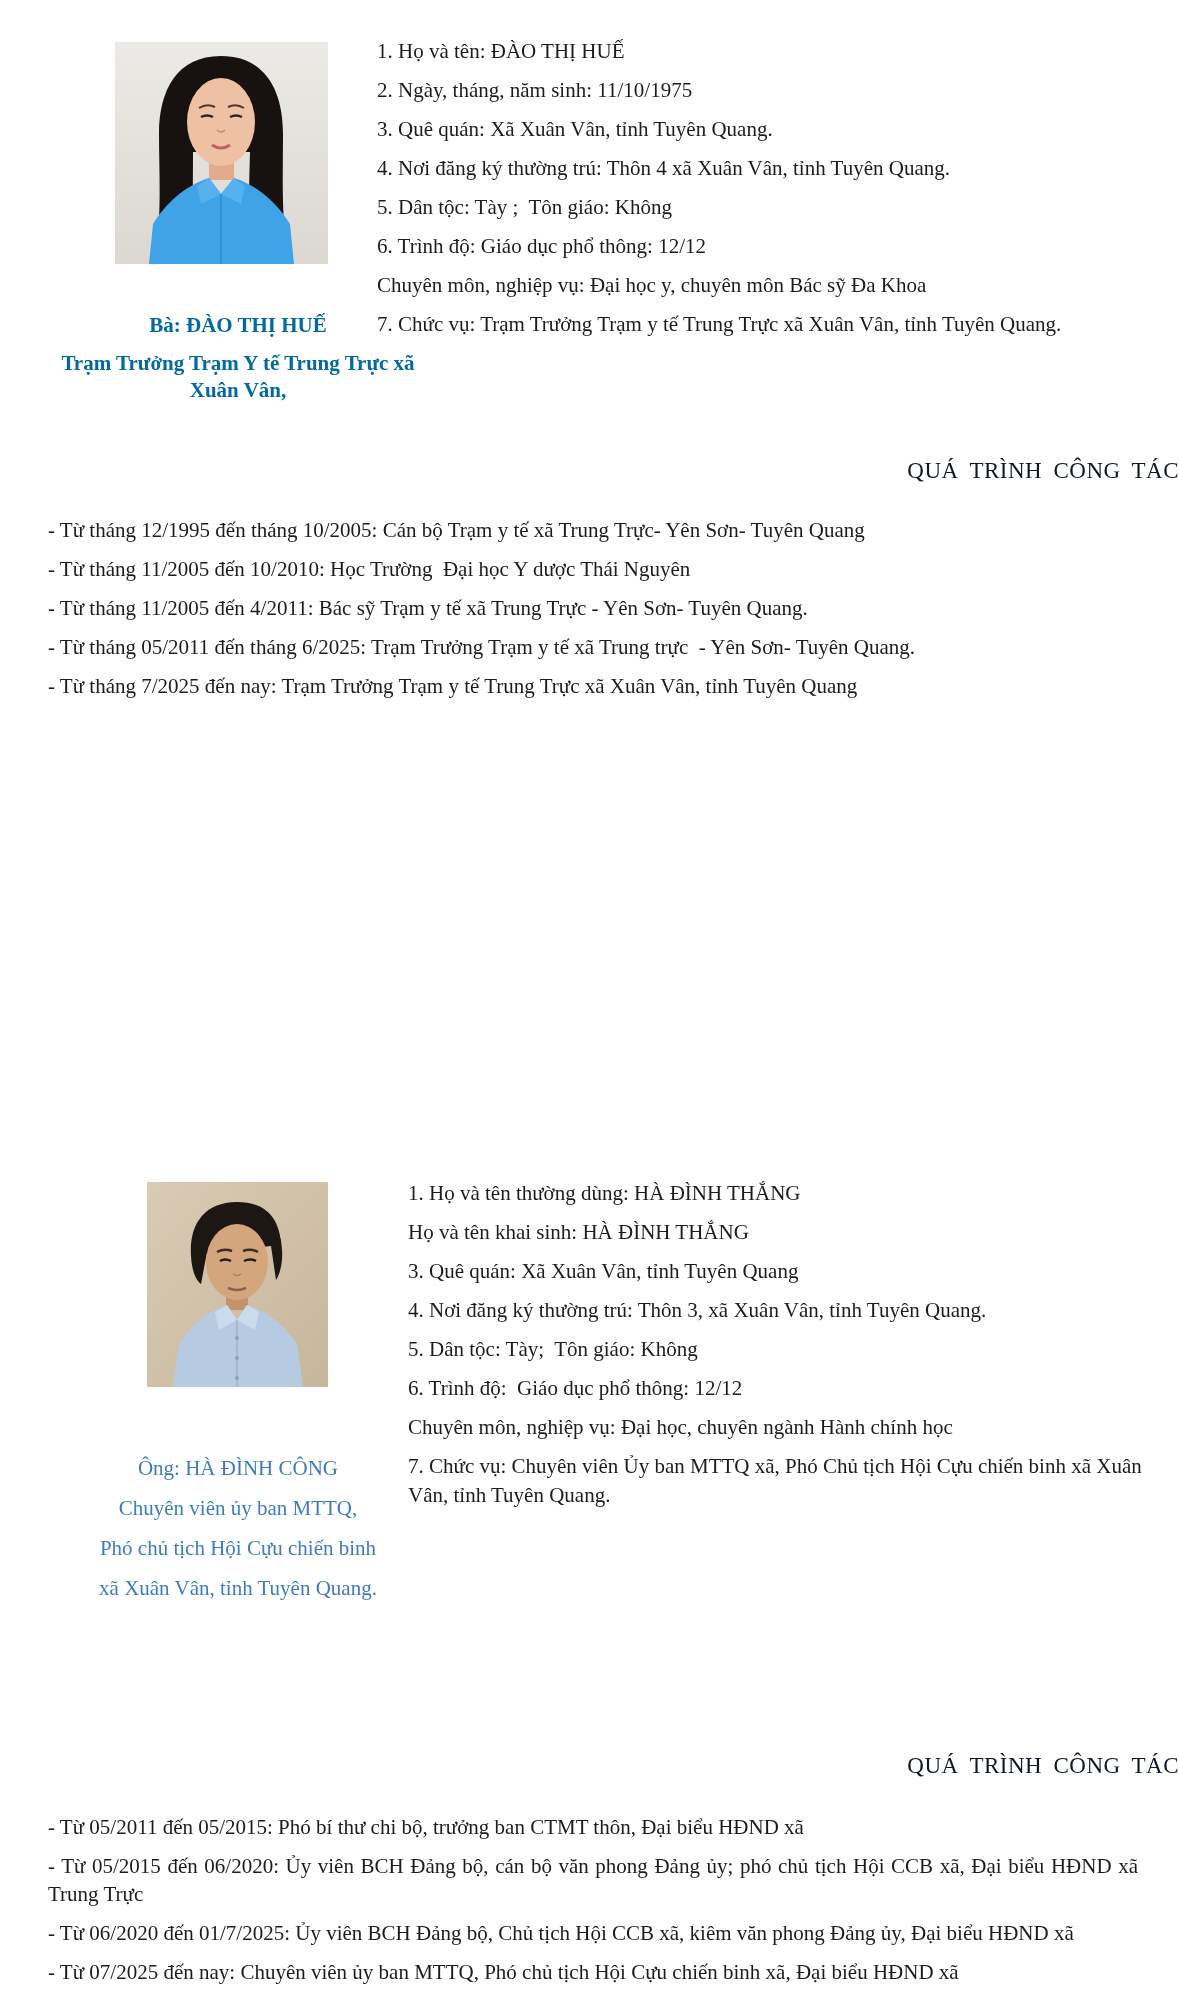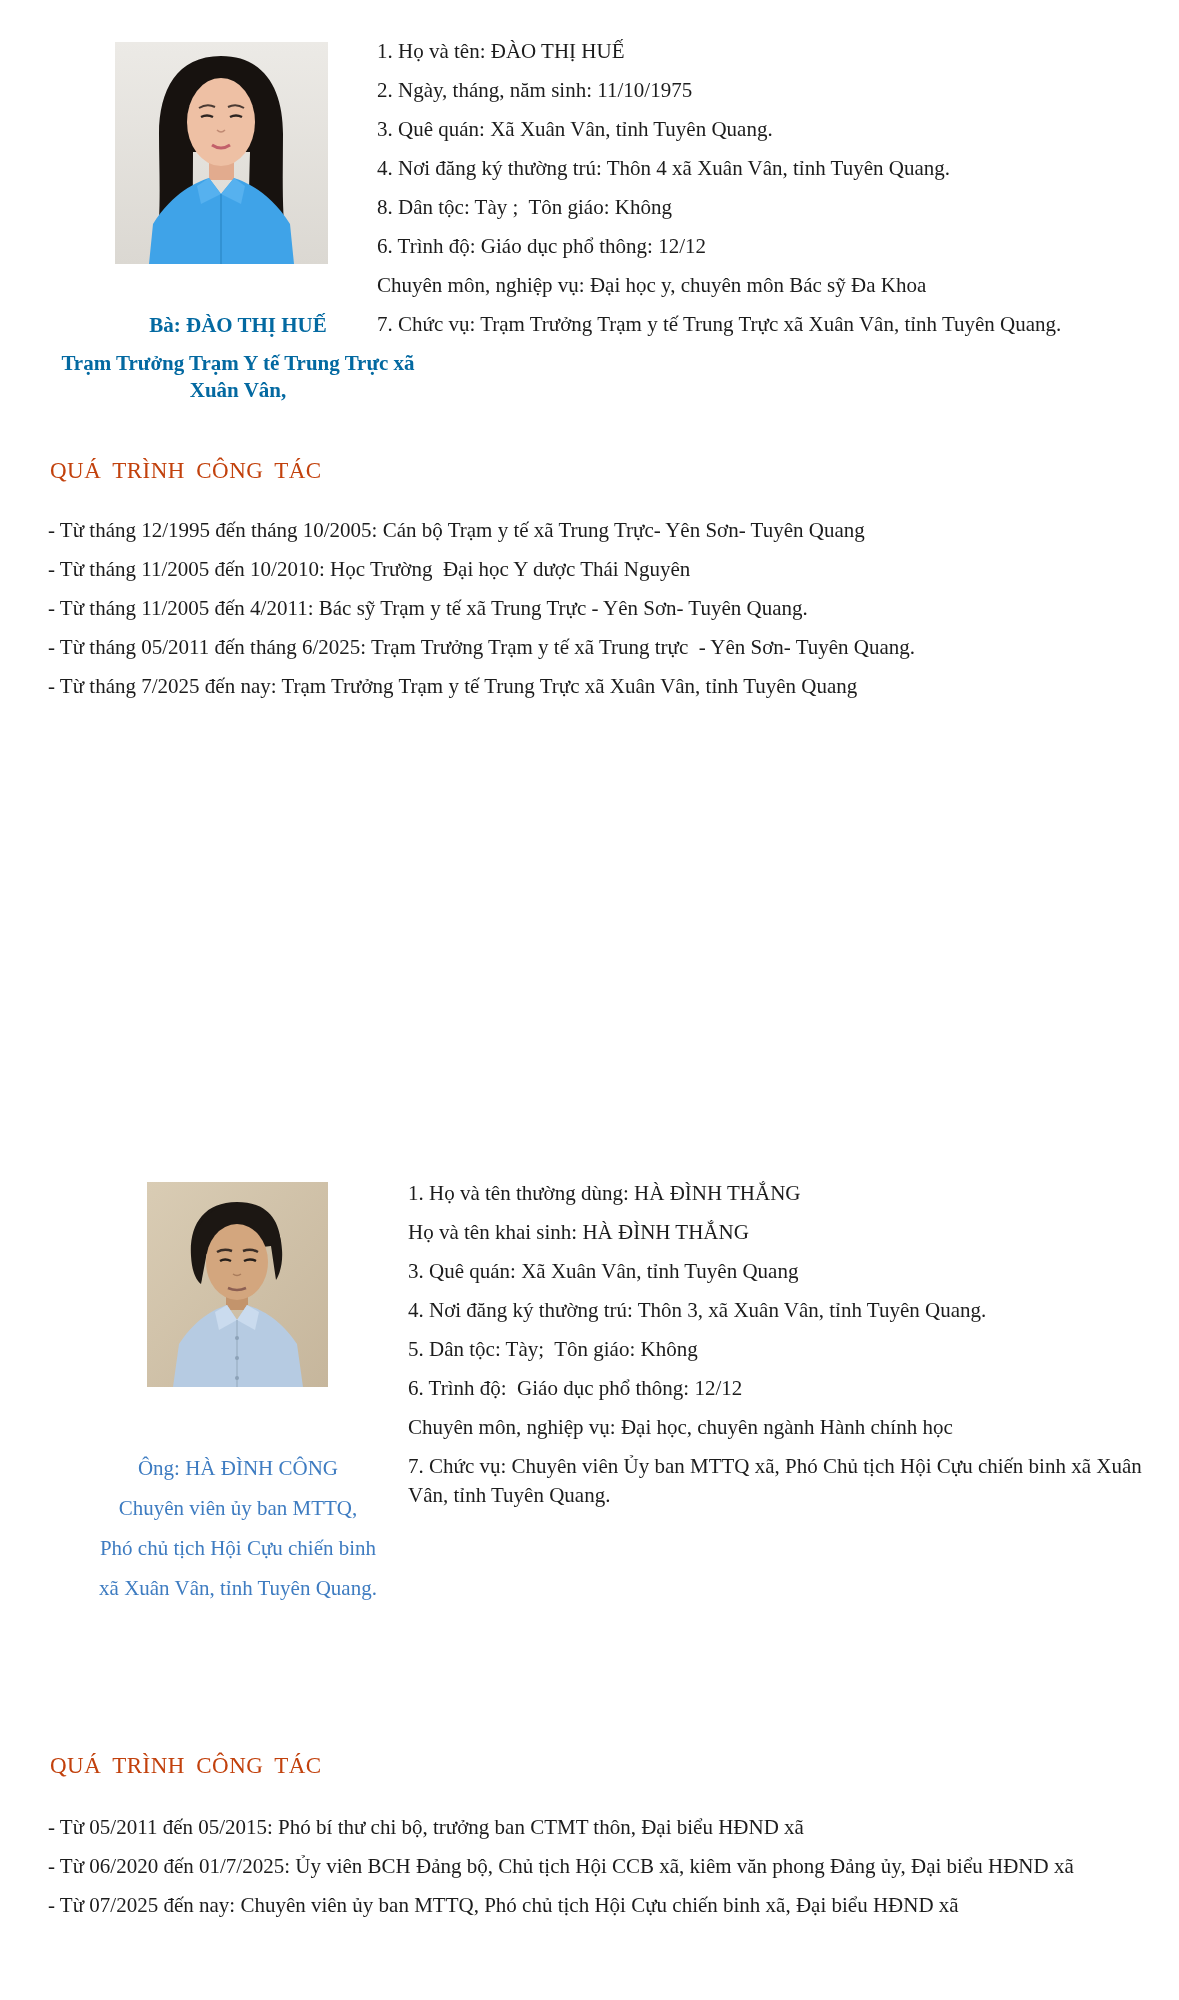--- a/index.html
+++ b/index.html
@@ -25,21 +25,21 @@
 
   .caption { position: absolute; text-align: center; font-size: 21px; }
   .caption .cline { line-height: 27px; margin-bottom: 12px; white-space: pre-wrap; }
   .caption-1 { left: 54px; top: 312px; width: 368px; color: #0369a1; font-weight: bold; }
   .caption-1 .cline { margin-bottom: 11px; }
   .caption-2 { left: 62px; top: 1455px; width: 352px; color: #3E7CC1; }
   .caption-2 .cline { margin-bottom: 13px; }
 
   .qtct {
     position: absolute; left: 50px; width: 1129px;
-    text-align: left; color: #c2410c;
+    text-align: right; color: #0f172a;
     font-size: 23px; line-height: 27px;
     letter-spacing: 0.5px; word-spacing: 5px;
     white-space: pre-wrap;
   }
   .qtct-1 { top: 457px; }
   .qtct-2 { top: 1752px; }
 
   .career { position: absolute; left: 48px; font-size: 21px; }
   .career .cl { line-height: 28px; margin-bottom: 11px; }
   .career-1 { top: 516px; width: 1105px; }
@@ -75,21 +75,21 @@
       <path d="M119,136 L106,152 L126,162 L130,144 Z" fill="#56b1ef"></path>
       <line x1="106" y1="152" x2="106" y2="222" stroke="#2f8ccc" stroke-width="1.5"></line>
     </svg>
   </div>
 
   <div class="info info-1">
       <div class="line">1. Họ và tên: ĐÀO THỊ HUẾ</div>
       <div class="line">2. Ngày, tháng, năm sinh: 11/10/1975</div>
       <div class="line">3. Quê quán: Xã Xuân Vân, tỉnh Tuyên Quang.</div>
       <div class="line">4. Nơi đăng ký thường trú: Thôn 4 xã Xuân Vân, tỉnh Tuyên Quang.</div>
-      <div class="line">8. Dân tộc: Tày ;  Tôn giáo: Không</div>
+      <div class="line">5. Dân tộc: Tày ;  Tôn giáo: Không</div>
       <div class="line">6. Trình độ: Giáo dục phổ thông: 12/12</div>
       <div class="line">Chuyên môn, nghiệp vụ: Đại học y, chuyên môn Bác sỹ Đa Khoa</div>
       <div class="line">7. Chức vụ: Trạm Trưởng Trạm y tế Trung Trực xã Xuân Vân, tỉnh Tuyên Quang.</div>
     </div>
 
   <div class="caption caption-1">
       <div class="cline">Bà: ĐÀO THỊ HUẾ</div>
       <div class="cline">Trạm Trưởng Trạm Y tế Trung Trực xã Xuân Vân,</div>
     </div>
 
@@ -147,17 +147,18 @@
       <div class="cline">Ông: HÀ ĐÌNH CÔNG</div>
       <div class="cline">Chuyên viên ủy ban MTTQ,</div>
       <div class="cline">Phó chủ tịch Hội Cựu chiến binh</div>
       <div class="cline">xã Xuân Vân, tỉnh Tuyên Quang.</div>
     </div>
 
   <div class="qtct qtct-2">QUÁ TRÌNH CÔNG TÁC</div>
 
   <div class="career career-2">
       <div class="cl">- Từ 05/2011 đến 05/2015: Phó bí thư chi bộ, trưởng ban CTMT thôn, Đại biểu HĐND xã</div>
+      <div class="cl">- Từ 05/2015 đến 06/2020: Ủy viên BCH Đảng bộ, cán bộ văn phong Đảng ủy; phó chủ tịch Hội CCB xã, Đại biểu HĐND xã Trung Trực</div>
       <div class="cl">- Từ 06/2020 đến 01/7/2025: Ủy viên BCH Đảng bộ, Chủ tịch Hội CCB xã, kiêm văn phong Đảng ủy, Đại biểu HĐND xã</div>
       <div class="cl">- Từ 07/2025 đến nay: Chuyên viên ủy ban MTTQ, Phó chủ tịch Hội Cựu chiến binh xã, Đại biểu HĐND xã</div>
     </div>
 
 </div>
 
 </body></html>

